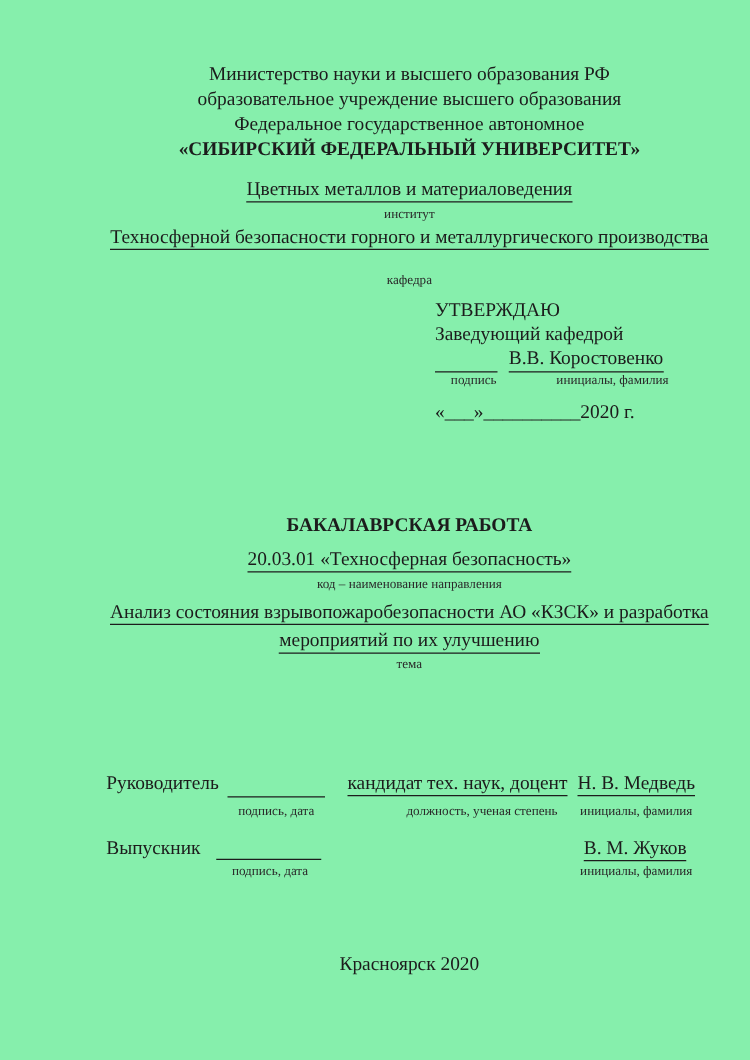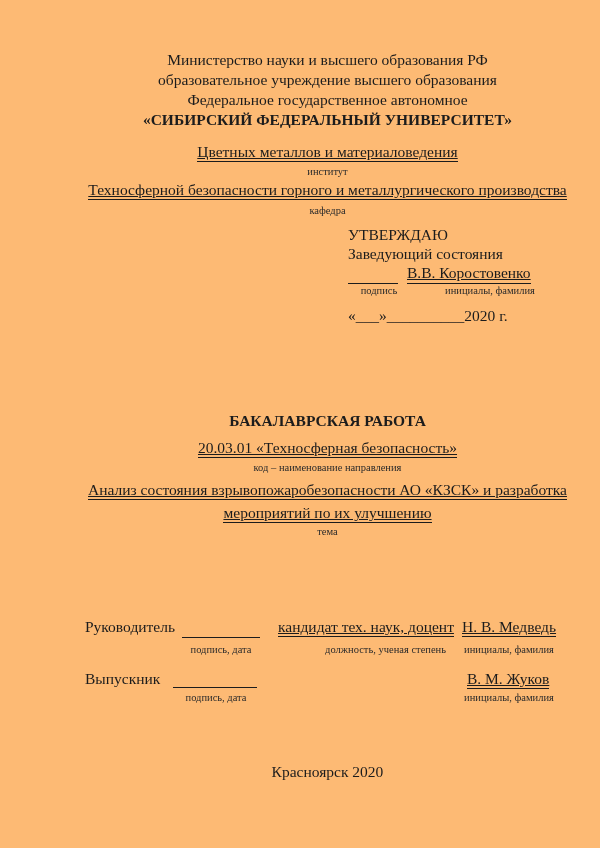--- a/index.html
+++ b/index.html
@@ -1,45 +1,45 @@
 <!DOCTYPE html>
 <html><head>
 <meta charset="utf-8">
 <style>
   html, body { margin: 0; padding: 0; background: #ffffff; }
   .page {
     position: relative;
     width: 600px;
     height: 848px;
-    background: #fdba74;
+    background: #86efac;
     font-family: "Liberation Serif", "DejaVu Serif", serif;
     color: #1c1c1c;
     overflow: hidden;
   }
   .center-area {
     position: absolute;
     left: 85px;
     right: 30px;
     text-align: center;
   }
   .body-text { font-size: 15.5px; line-height: 20px; }
   .caption { font-size: 10.5px; line-height: 13px; color: #2a2a2a; }
   .bold { font-weight: 700; }
-  .ul { border-bottom: 1px solid #1c1c1c; padding-bottom: 1px; text-decoration: underline; }
+  .ul { border-bottom: 1px solid #1c1c1c; padding-bottom: 1px; }
 
   #ministry { top: 50px; }
   #institute { top: 142px; }
   #institute .caption { margin-top: 3px; }
   #department { top: 180px; }
-  #department .caption { margin-top: 4px; }
+  #department .caption { margin-top: 18px; }
 
   #approval {
     position: absolute;
     left: 348px;
-    top: 225px;
+    top: 239px;
     width: 222px;
     font-size: 15.5px;
     line-height: 19px;
     text-align: left;
   }
   #approval .sig-row { display: flex; align-items: flex-end; }
   #approval .sig-blank { width: 50px; height: 16px; border-bottom: 1px solid #1c1c1c; }
   #approval .sig-name { margin-left: 9px; }
   #approval .caps-row { display: flex; }
   #approval .caps-row .cap-sign { width: 62px; text-align: center; }
@@ -94,21 +94,21 @@
     <div class="caption">институт</div>
   </div>
 
   <div id="department" class="center-area body-text">
     <div><span class="ul">Техносферной безопасности горного и металлургического производства</span></div>
     <div class="caption">кафедра</div>
   </div>
 
   <div id="approval">
     <div>УТВЕРЖДАЮ</div>
-    <div>Заведующий состояния</div>
+    <div>Заведующий кафедрой</div>
     <div class="sig-row">
       <span class="sig-blank"></span>
       <span class="sig-name ul">В.В. Коростовенко</span>
     </div>
     <div class="caps-row caption">
       <span class="cap-sign">подпись</span>
       <span class="cap-name">инициалы, фамилия</span>
     </div>
     <div class="date-line">«___»__________2020 г.</div>
   </div>

